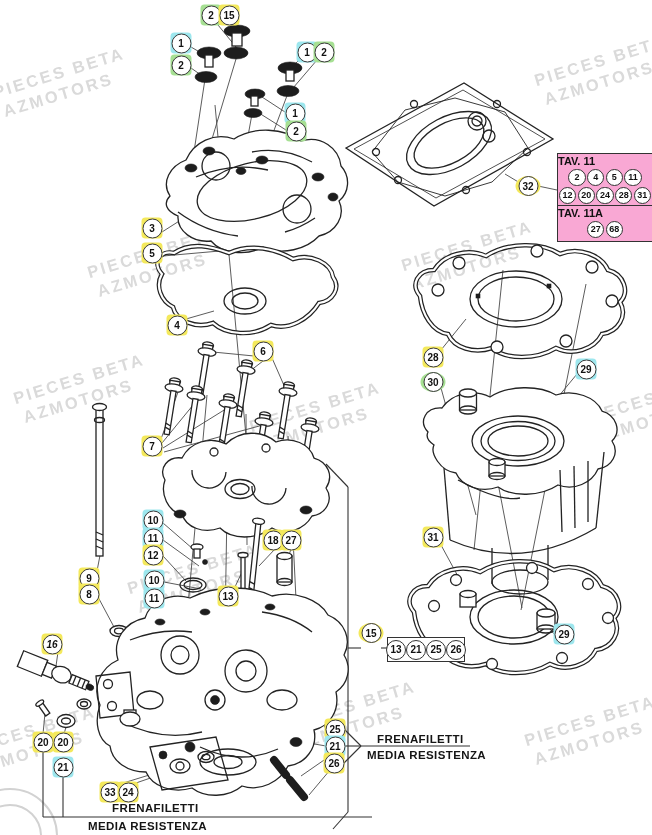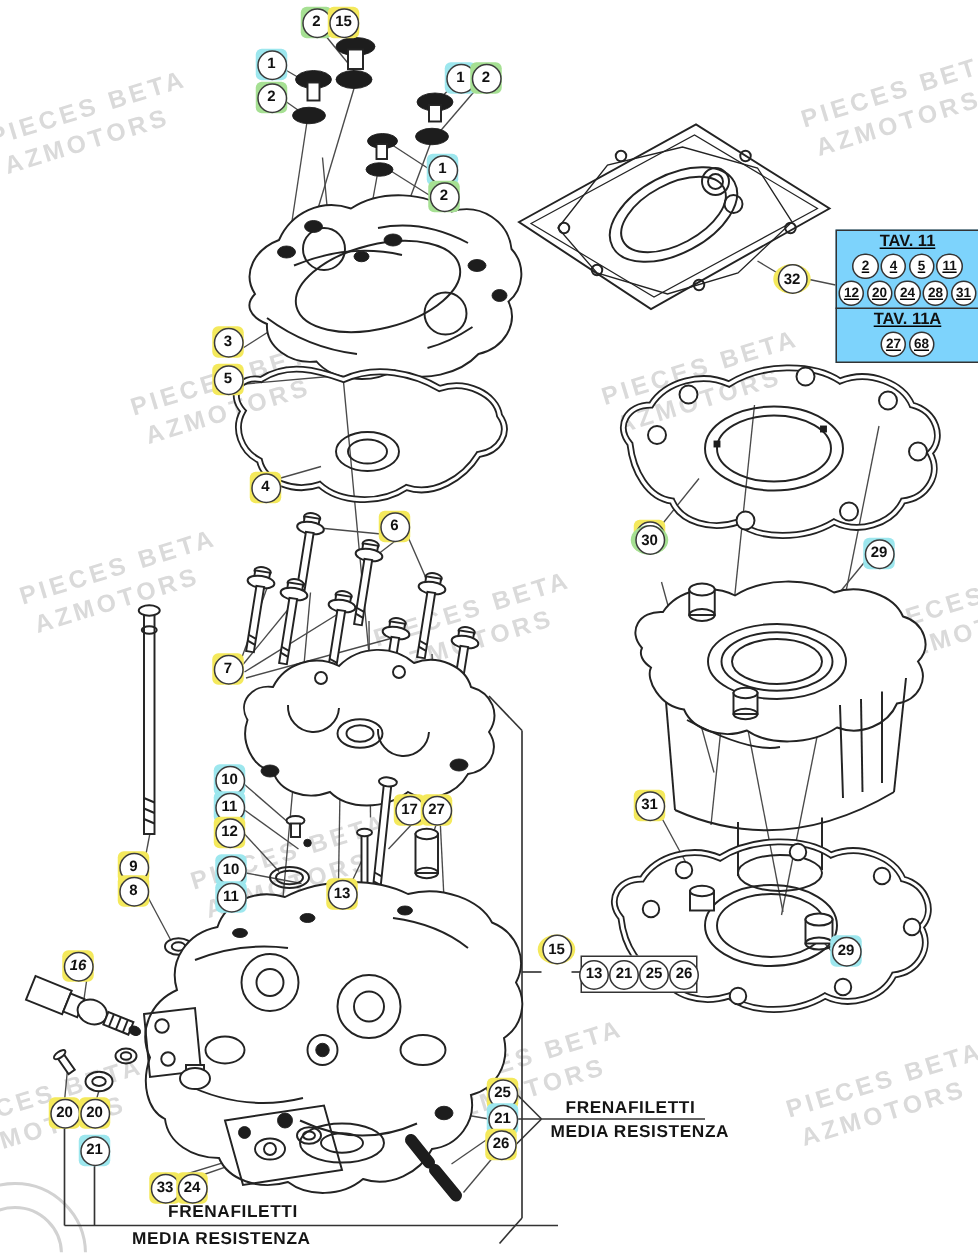--- a/index.html
+++ b/index.html
@@ -25,22 +25,22 @@
            display:flex;align-items:center;justify-content:center;
            width:21px;height:21px;border-radius:4px;}
   .callout.round{width:25px;height:20px;border-radius:50%;}
   .callout.yellow{background:#f4e95c;}
   .callout.cyan{background:#9de7ee;}
   .callout.green{background:#a6e093;}
   .callout .cnum{width:18px;height:18px;border-radius:50%;background:#fff;
                  border:1.6px solid #3a3a3a;display:flex;align-items:center;
                  justify-content:center;font-size:10px;font-weight:bold;color:#111;}
   
-  .tavbox{position:absolute;left:557px;top:153px;width:94px;z-index:3;background:#7dd3fc;
-          border:1.2px solid #333;text-align:center;padding:1px 0 2px 0;text-decoration:underline;}
+  .tavbox{position:absolute;left:557px;top:153px;width:94px;z-index:3;background:#f9a8d4;
+          border:1.2px solid #333;padding:1px 0 2px 0;}
   .tav-title{font-size:11px;font-weight:bold;color:#111;line-height:13px;}
   .tav-row{display:flex;justify-content:center;margin:0.5px 0;}
   .tcircle{width:15.5px;height:15.5px;border:1.1px solid #333;border-radius:50%;
            background:#fff;display:inline-flex;align-items:center;justify-content:center;
            font-size:9px;font-weight:bold;color:#111;margin:0 0.6px;flex:0 0 auto;}
   .tav-divider{border-top:1.2px solid #333;margin:1px -1px 1px -1px;}
   
   .refbox{position:absolute;left:387px;top:637px;width:76px;height:23px;z-index:3;
           background:#fff;border:1.3px solid #333;display:flex;align-items:center;
           justify-content:center;}
@@ -545,21 +545,21 @@
     </div>
     <div class="callout yellow" style="left: 152px; top: 446px;">
       <span class="cnum">7</span>
     </div>
     <div class="callout yellow round" style="left: 528px; top: 186px;">
       <span class="cnum">32</span>
     </div>
     <div class="callout yellow" style="left: 433px; top: 357px;">
       <span class="cnum">28</span>
     </div>
-    <div class="callout green round" style="left: 433px; top: 360px;">
+    <div class="callout green round" style="left: 433px; top: 382px;">
       <span class="cnum">30</span>
     </div>
     <div class="callout cyan" style="left: 586px; top: 369px;">
       <span class="cnum">29</span>
     </div>
     <div class="callout yellow" style="left: 433px; top: 537px;">
       <span class="cnum">31</span>
     </div>
     <div class="callout cyan" style="left: 564px; top: 634px;">
       <span class="cnum">29</span>
@@ -582,21 +582,21 @@
     <div class="callout yellow" style="left: 89px; top: 578px;">
       <span class="cnum">9</span>
     </div>
     <div class="callout yellow" style="left: 89px; top: 594px;">
       <span class="cnum">8</span>
     </div>
     <div class="callout yellow" style="left: 228px; top: 596px;">
       <span class="cnum">13</span>
     </div>
     <div class="callout yellow" style="left: 273px; top: 540px;">
-      <span class="cnum">17</span>
+      <span class="cnum">18</span>
     </div>
     <div class="callout yellow" style="left: 291px; top: 540px;">
       <span class="cnum">27</span>
     </div>
     <div class="callout yellow round" style="left: 371px; top: 633px;">
       <span class="cnum">15</span>
     </div>
     <div class="callout yellow" style="left: 52px; top: 644px; font-style: italic;">
       <span class="cnum">16</span>
     </div>

